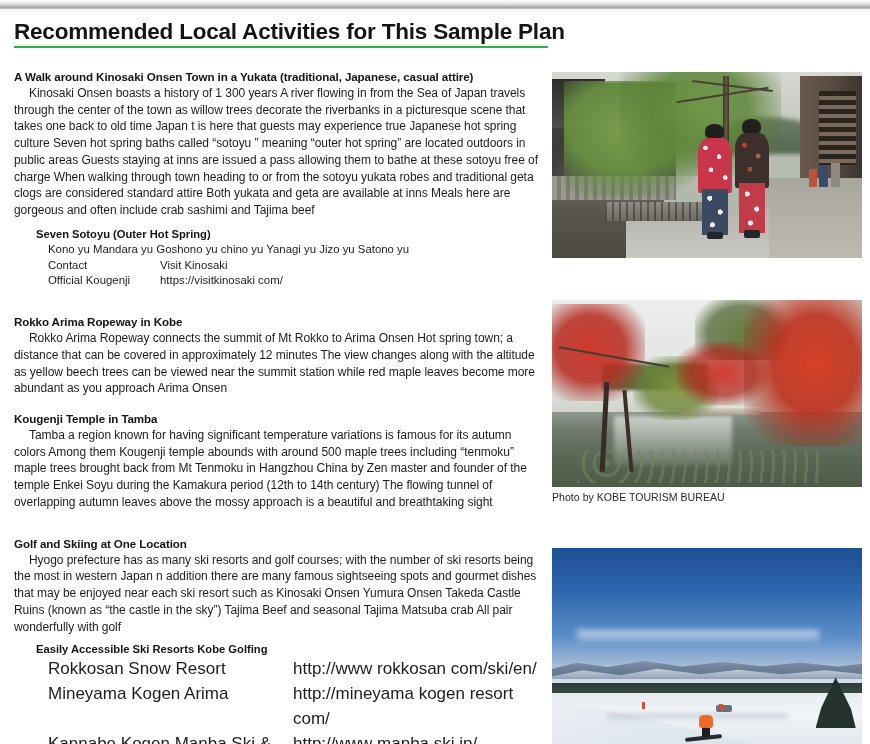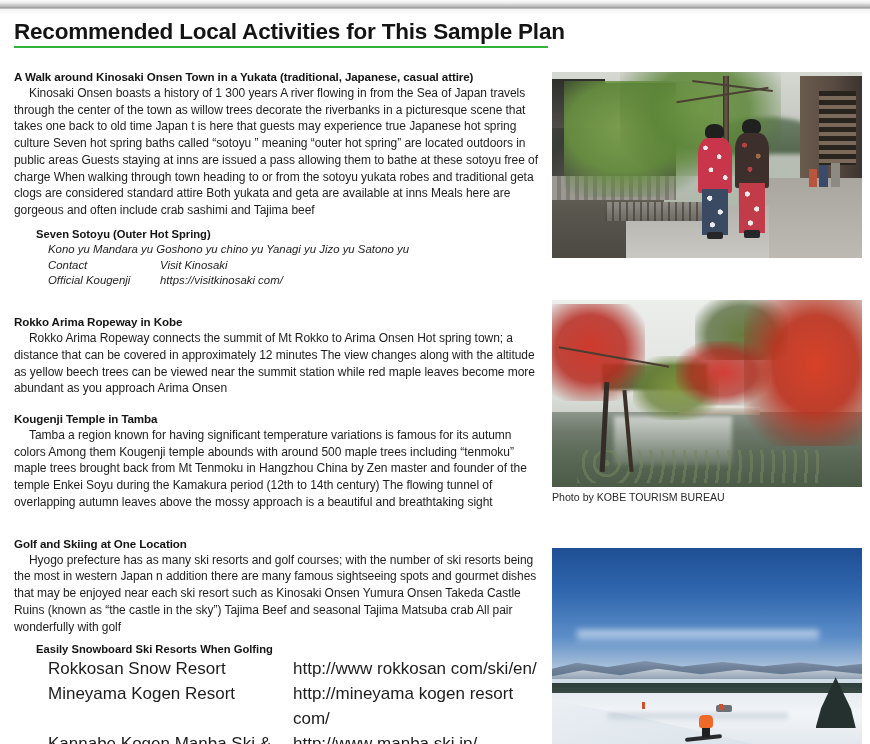--- a/index.html
+++ b/index.html
@@ -90,21 +90,20 @@
     font-weight: bold;
     color: #141414;
     margin: 0 0 2px 0;
   }
   .kv-list {
     margin: 0;
     margin-left: 12px;
     font-size: 11.4px;
     line-height: 1.38;
     color: #1d1d1d;
-    font-style: italic;
   }
   .kv-row { display: flex; }
   .kv-key { width: 112px; flex: 0 0 112px; }
   .kv-val { flex: 1; }
   .plain-row { display: block; }
 
   .gap-lg { height: 26px; }
   .gap-md { height: 15px; }
 
   .links-block { margin-top: 8px; margin-left: 22px; }
@@ -313,28 +312,28 @@
       <p class="body-text"><span class="indent"></span><span>Tamba  a region known for having significant temperature variations  is famous for its autumn colors  Among them  Kougenji temple abounds with around 500 maple trees  including “tenmoku” maple trees brought back from Mt  Tenmoku in Hangzhou  China  by Zen master and founder of the temple  Enkei Soyu during the Kamakura period (12th to 14th century)  The flowing tunnel of overlapping autumn leaves above the mossy approach is a beautiful and breathtaking sight</span></p>
     </div>
 
     <div class="gap-lg"></div>
 
     <div>
       <p class="sec-title">Golf and Skiing at One Location</p>
       <p class="body-text"><span class="indent"></span><span>Hyogo prefecture has as many ski resorts and golf courses; with the number of ski resorts being the most in western Japan   n addition  there are many famous sightseeing spots and gourmet dishes that may be enjoyed near each ski resort  such as Kinosaki Onsen  Yumura Onsen  Takeda Castle Ruins (known as “the castle in the sky”)  Tajima Beef and seasonal Tajima Matsuba crab  All pair wonderfully with golf</span></p>
 
       <div class="links-block">
-        <p class="sub-title">Easily Snowboard Ski Resorts When Golfing</p>
+        <p class="sub-title">Easily Accessible Ski Resorts Kobe Golfing</p>
         <div class="links-list">
           <div class="link-row">
             <span class="link-name">Rokkosan Snow Resort</span>
             <span class="link-url">http://www rokkosan com/ski/en/</span>
           </div>
           <div class="link-row">
-            <span class="link-name">Mineyama Kogen Resort</span>
+            <span class="link-name">Mineyama Kogen Arima</span>
             <span class="link-url">http://mineyama kogen resort com/</span>
           </div>
           <div class="link-row">
             <span class="link-name">Kannabe Kogen Manba Ski &amp; Snowboard</span>
             <span class="link-url">http://www manba ski jp/</span>
           </div>
         </div>
       </div>
     </div>
 

